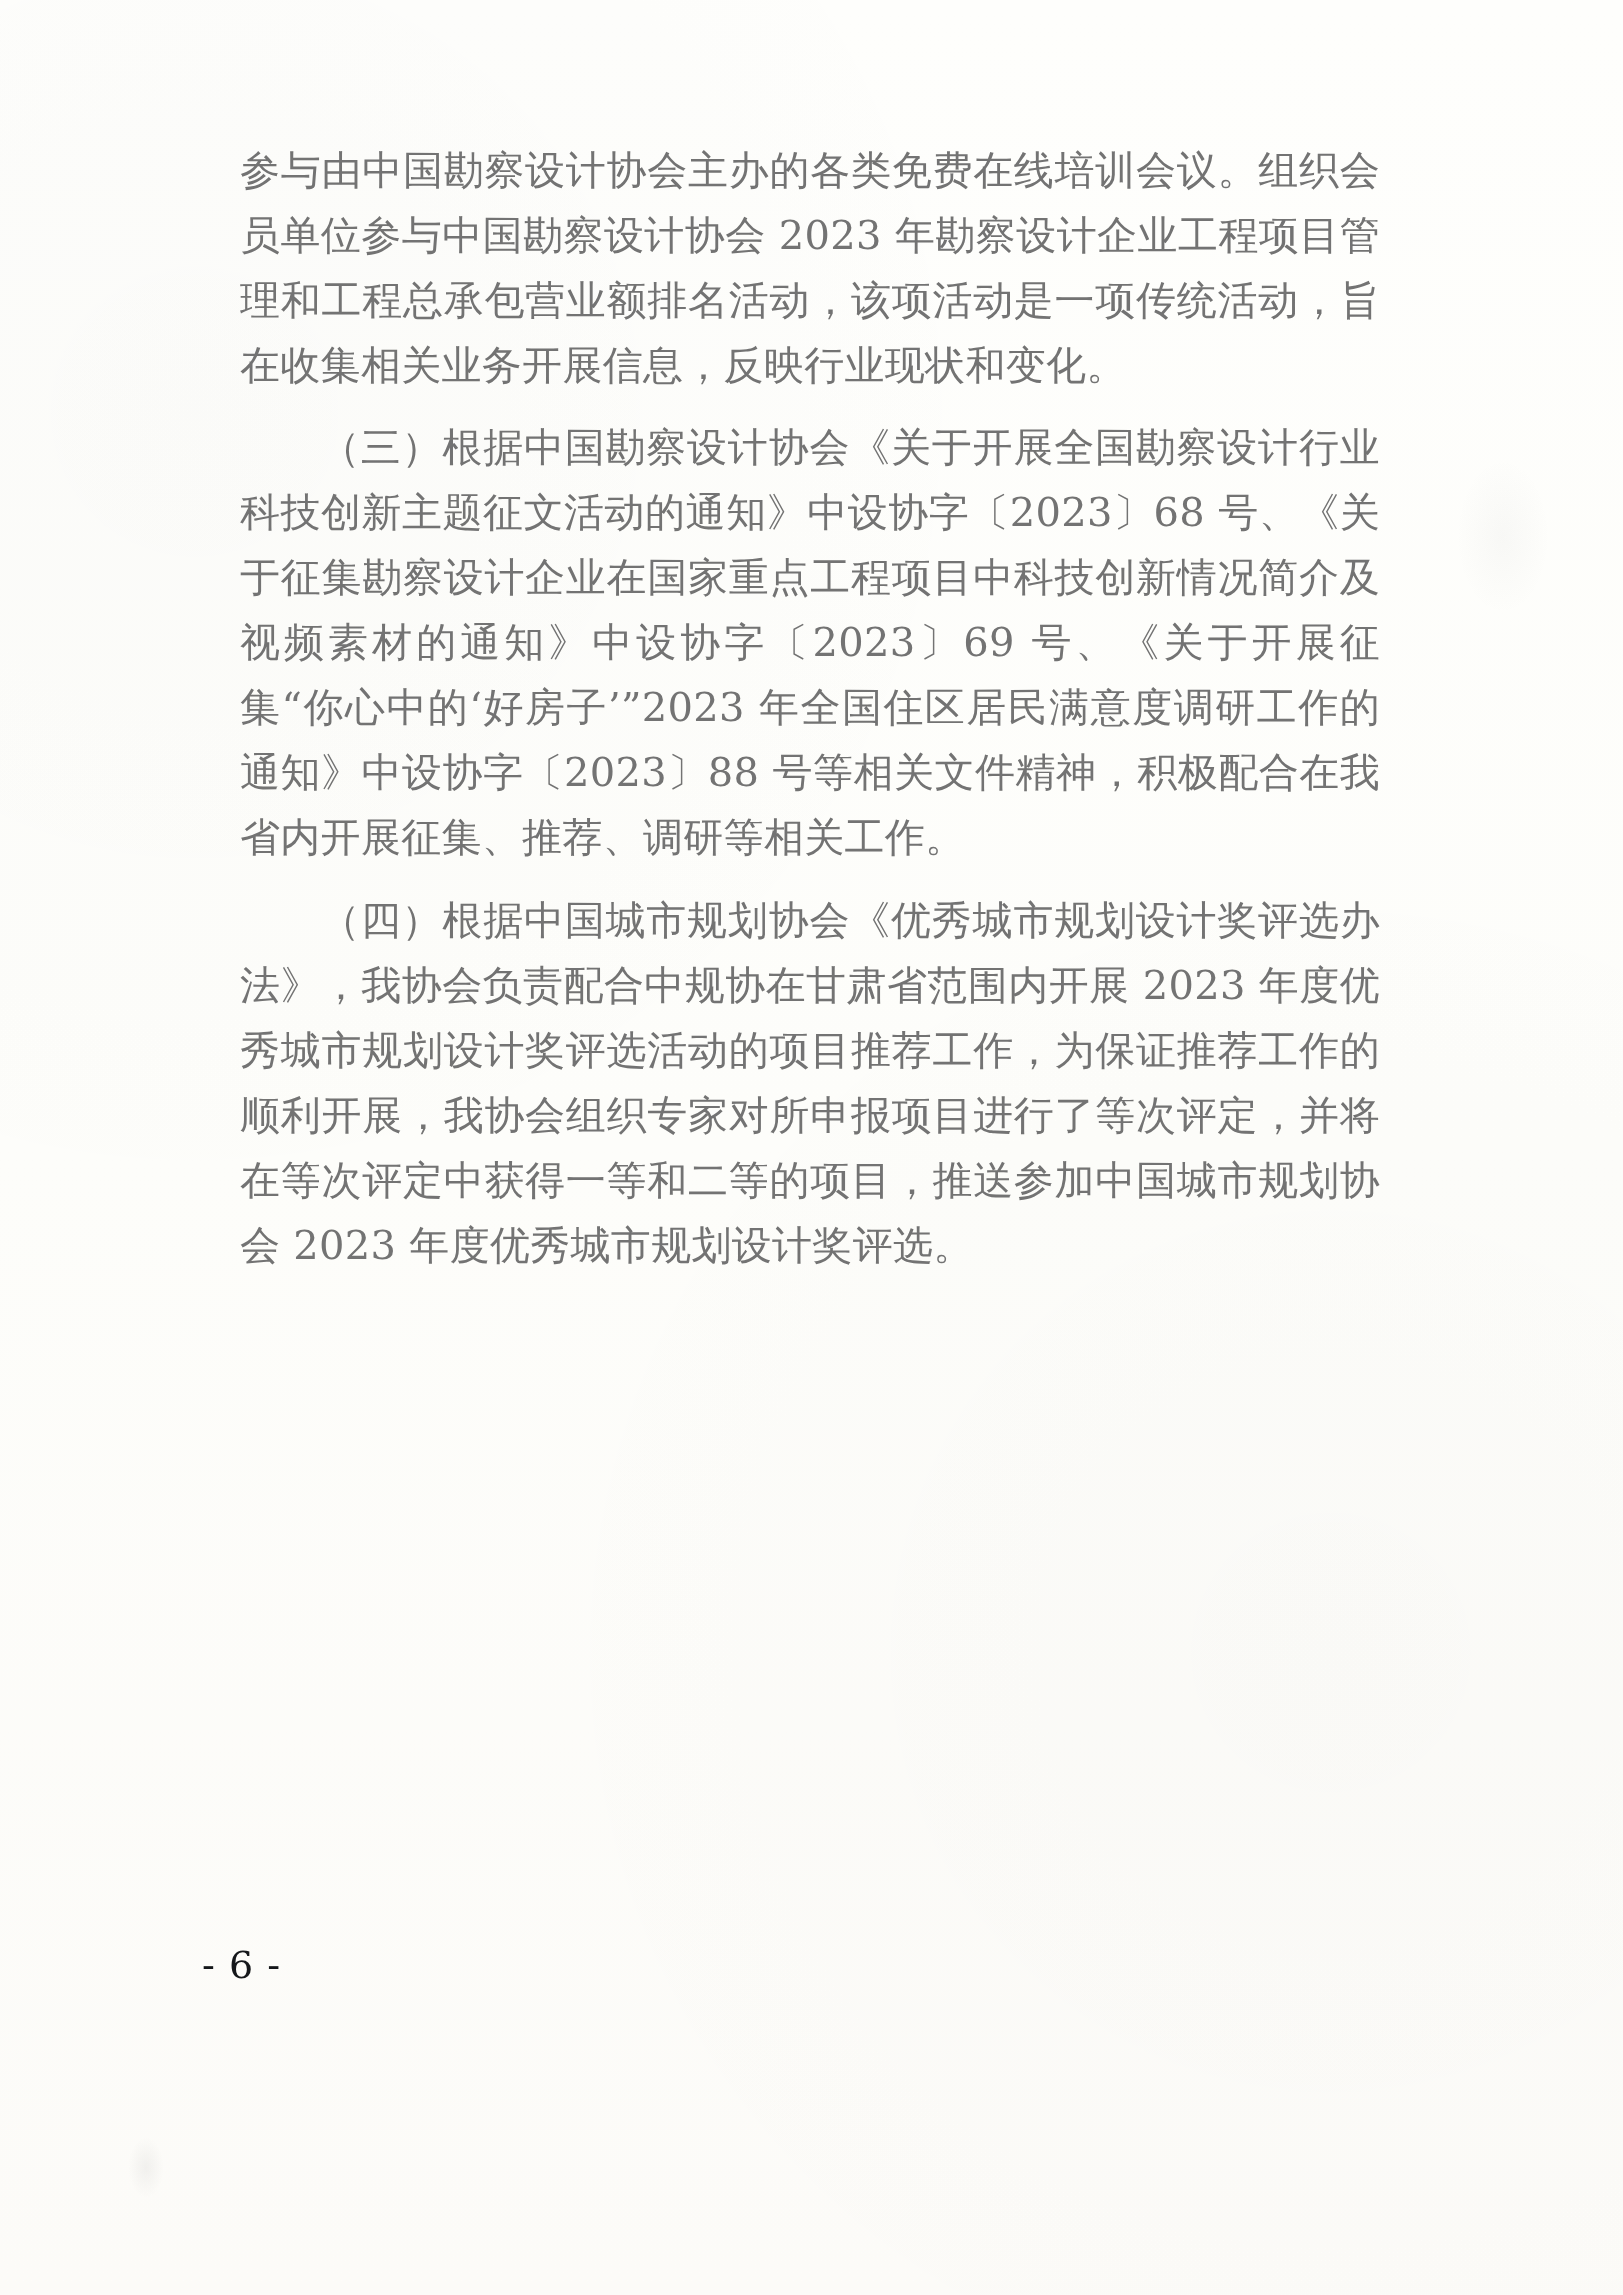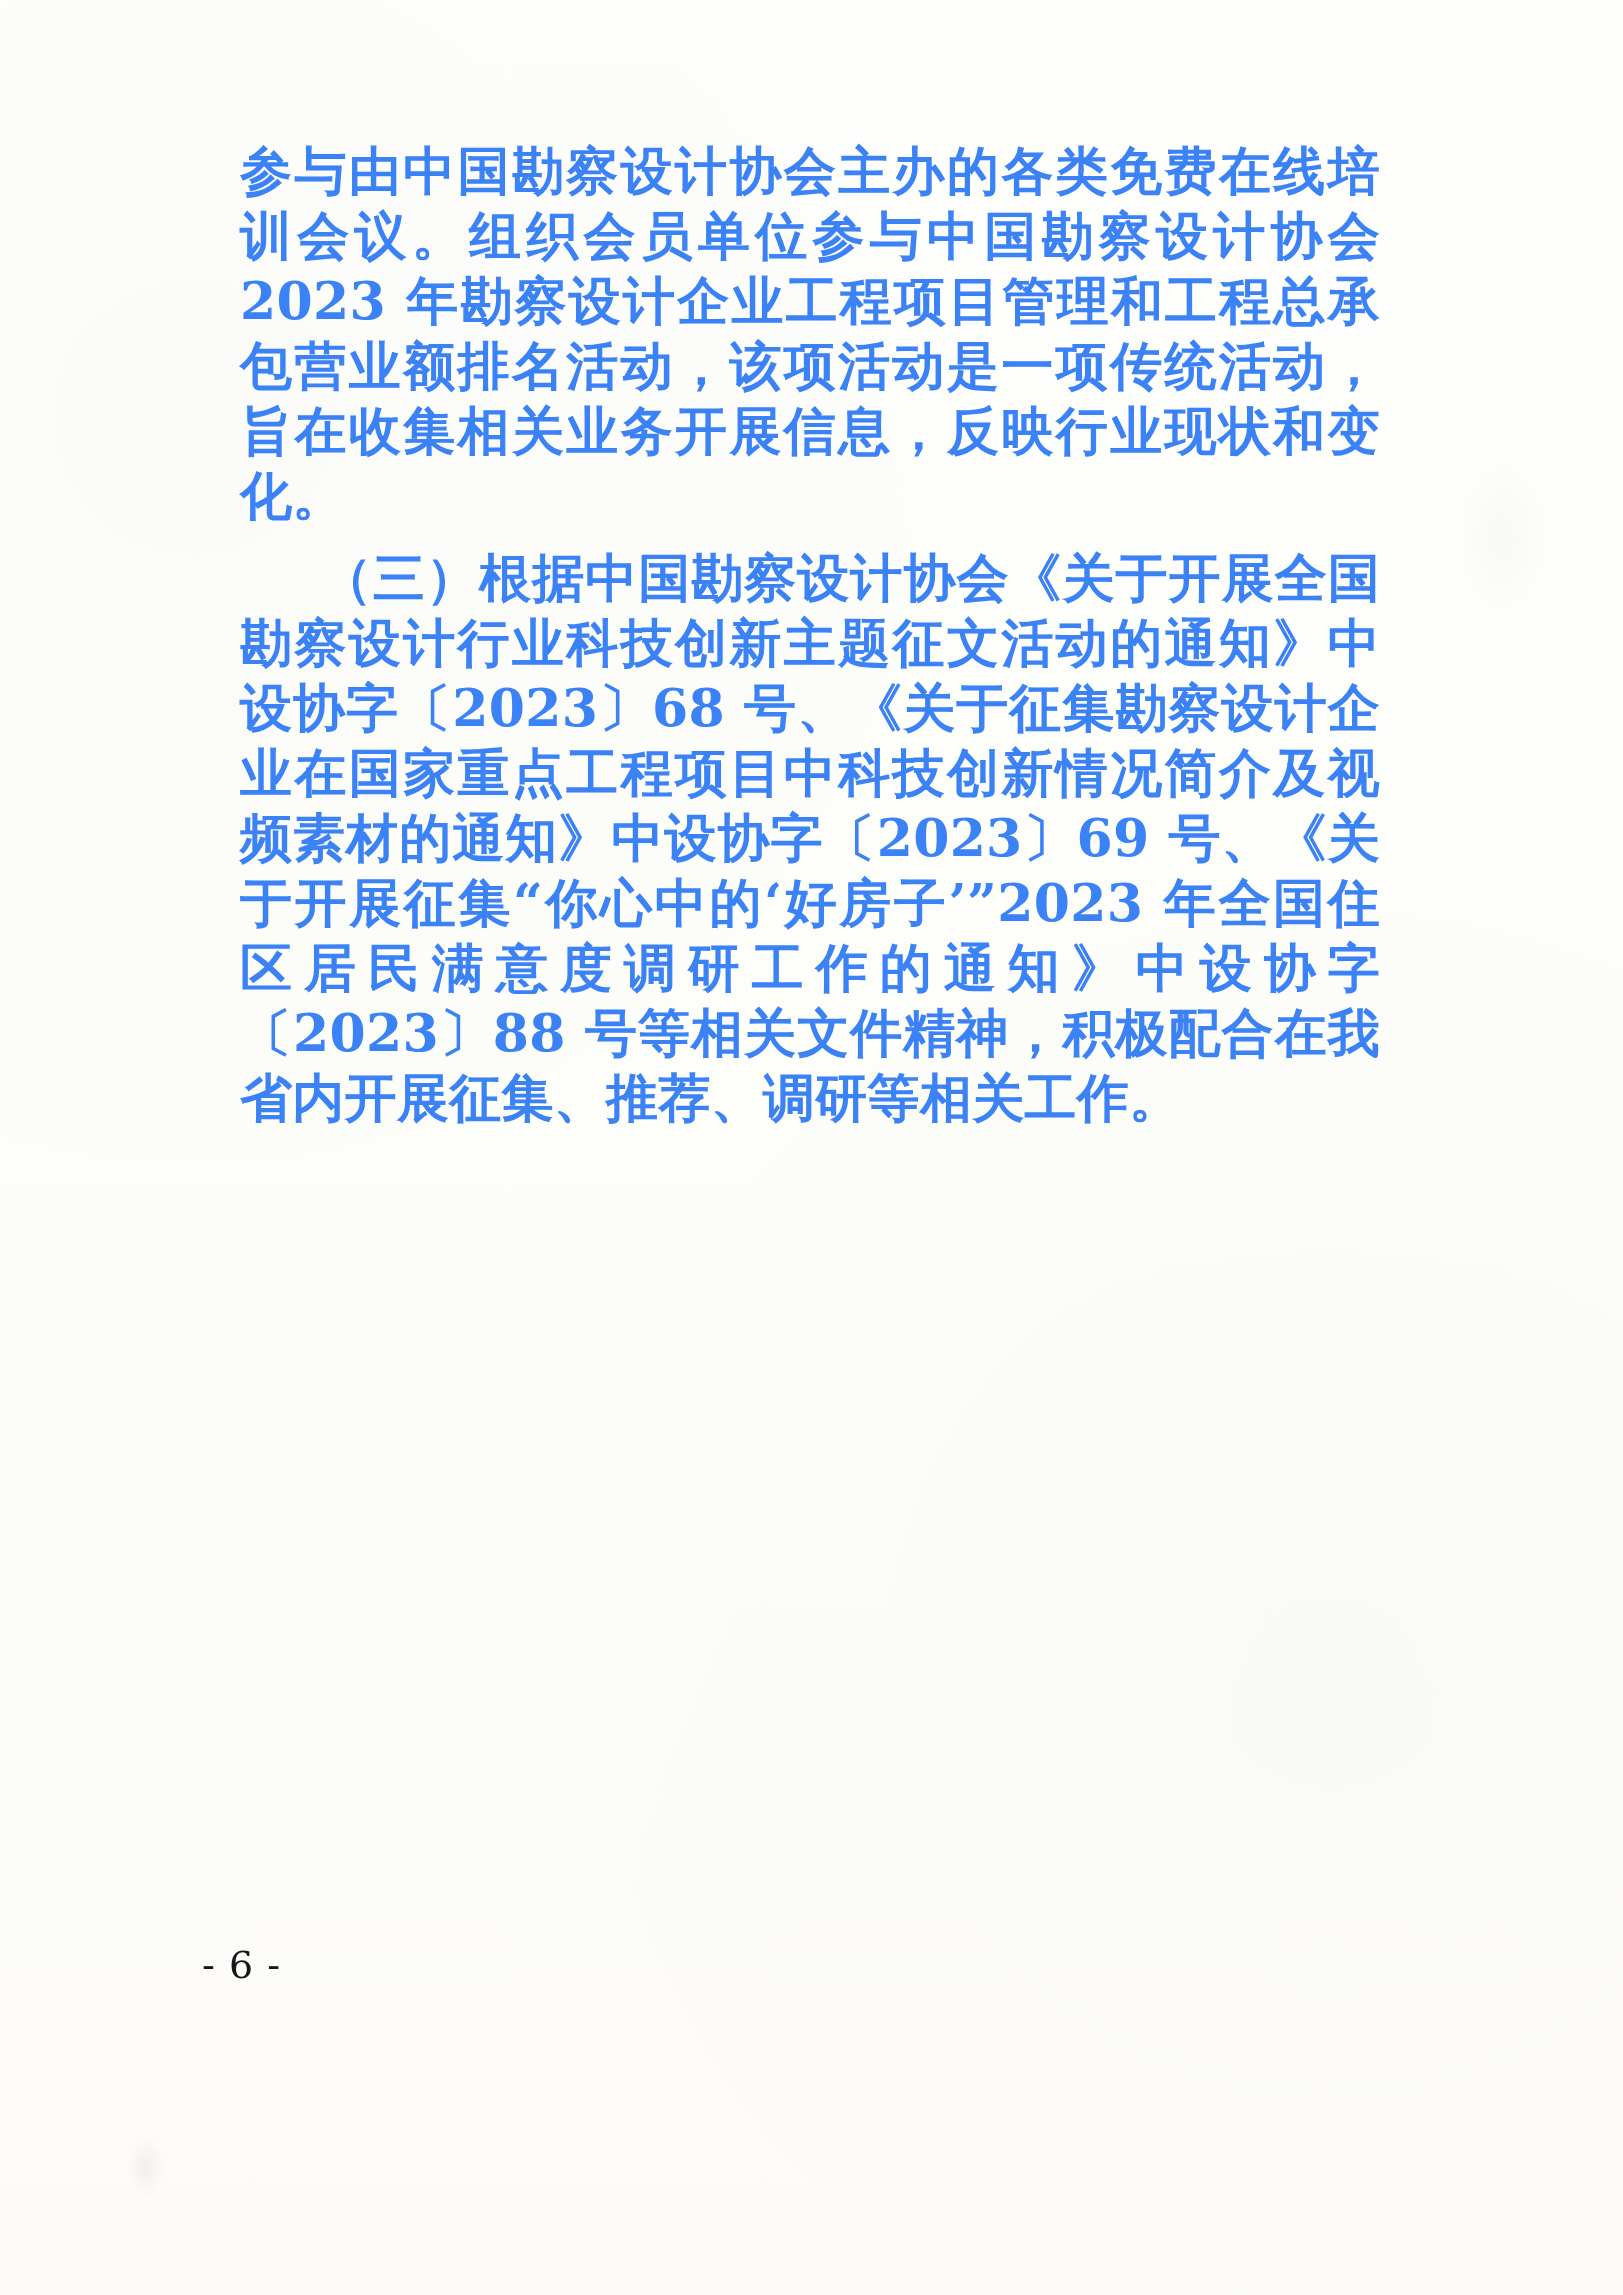--- a/index.html
+++ b/index.html
@@ -26,28 +26,28 @@
       linear-gradient(180deg, #fefefc 0%, #fdfdfa 50%, #fcfbf8 100%);
     pointer-events: none;
   }
   .content {
     position: absolute;
     left: 240px;
     top: 138px;
     width: 1140px;
   }
   .para {
-    font-size: 52px;
+    font-size: 40px;
     line-height: 65px;
-    color: #3b82f6;
+    color: #737373;
     letter-spacing: 0.3px;
     text-align: justify;
     text-justify: inter-ideograph;
     margin: 0 0 17.4px 0;
-    font-weight: 700;
+    font-weight: 400;
   }
   .para.indent {
     text-indent: 80px;
   }
   .para.tight {
     margin-bottom: 15.3px;
   }
   .page-number {
     position: absolute;
     left: 202px;
@@ -79,17 +79,18 @@
 <body>
 
 <div class="page">
   <div class="paper-texture"></div>
   <div class="smudge smudge-1"></div>
   <div class="smudge smudge-2"></div>
 
   <div class="content">
     <p class="para">参与由中国勘察设计协会主办的各类免费在线培训会议。组织会员单位参与中国勘察设计协会 2023 年勘察设计企业工程项目管理和工程总承包营业额排名活动，该项活动是一项传统活动，旨在收集相关业务开展信息，反映行业现状和变化。</p>
     <p class="para indent">（三）根据中国勘察设计协会《关于开展全国勘察设计行业科技创新主题征文活动的通知》中设协字〔2023〕68 号、《关于征集勘察设计企业在国家重点工程项目中科技创新情况简介及视频素材的通知》中设协字〔2023〕69 号、《关于开展征集“你心中的‘好房子’”2023 年全国住区居民满意度调研工作的通知》中设协字〔2023〕88 号等相关文件精神，积极配合在我省内开展征集、推荐、调研等相关工作。</p>
+    <p class="para indent">（四）根据中国城市规划协会《优秀城市规划设计奖评选办法》，我协会负责配合中规协在甘肃省范围内开展 2023 年度优秀城市规划设计奖评选活动的项目推荐工作，为保证推荐工作的顺利开展，我协会组织专家对所申报项目进行了等次评定，并将在等次评定中获得一等和二等的项目，推送参加中国城市规划协会 2023 年度优秀城市规划设计奖评选。</p>
   </div>
 
   <div class="page-number">- 6 -</div>
 </div>
 
 
 </body></html>

